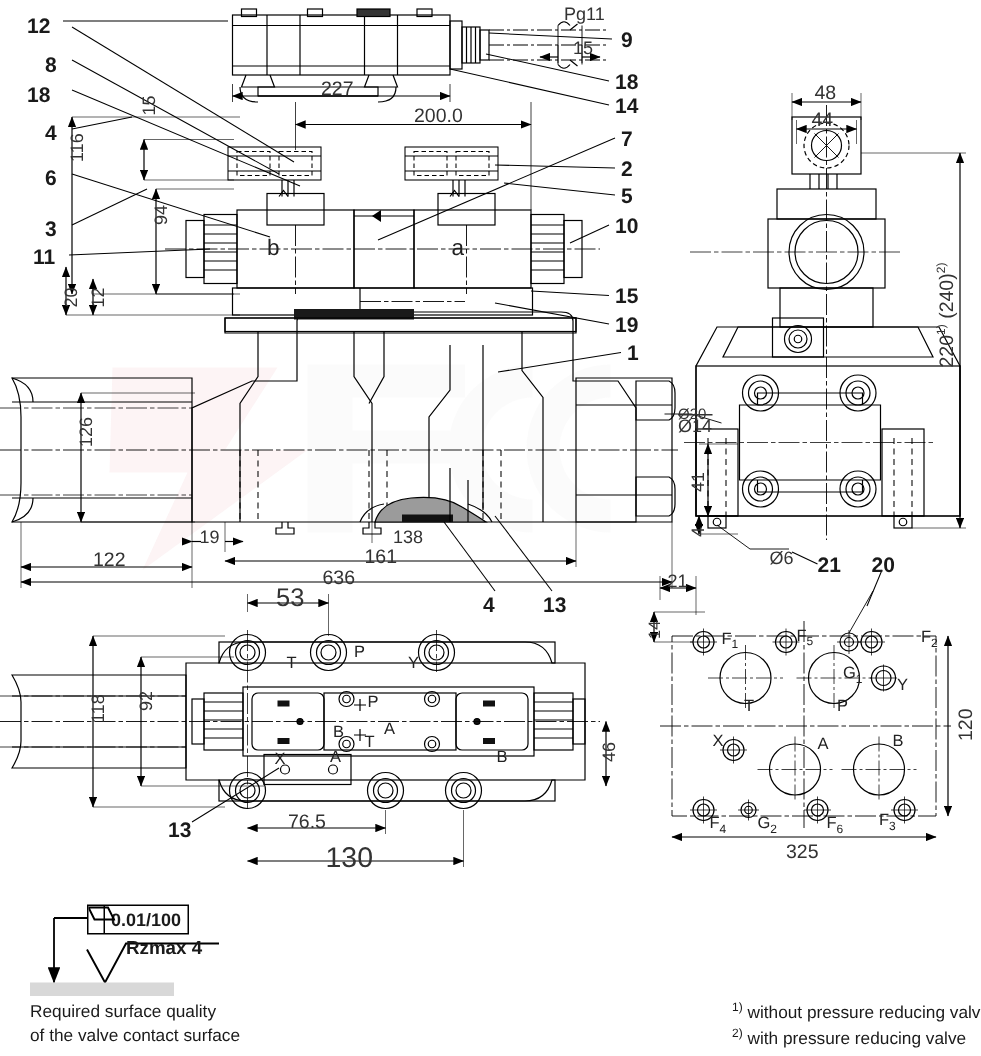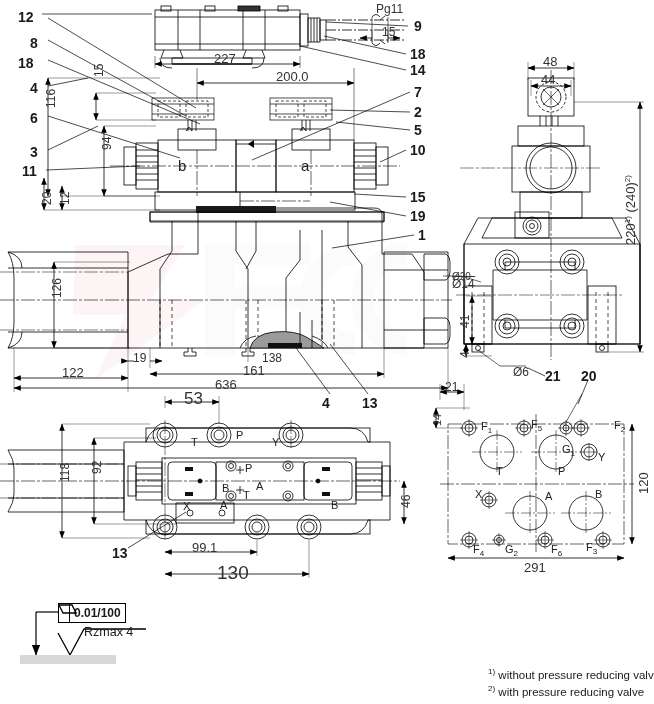--- a/index.html
+++ b/index.html
@@ -17,21 +17,21 @@
   .dimv{position:absolute;font-size:11px;line-height:1;color:#333;
         transform-origin:0 0;transform:rotate(-90deg);}
   .prt{position:absolute;font-size:11px;line-height:1;color:#222;}
   .note{position:absolute;font-size:11.5px;line-height:1.35;color:#1a1a1a;}
   .sup{font-size:8px;vertical-align:super;}
   .gdt{position:absolute;border:1.4px solid #000;display:flex;align-items:center;
        height:18px;background:#fff;}
   .gdt div{padding:0 4px;font-size:12px;font-weight:700;display:flex;align-items:center;height:100%;}
   .gdt .s{border-right:1.4px solid #000;padding:0 5px;}
   .surf{position:absolute;background:#d8d8d8;}
-  .rz{position:absolute;font-size:12.5px;font-weight:400;}
+  .rz{position:absolute;font-size:12.5px;font-weight:700;}
 </style>
 </head>
 <body>
 
 <div id="sheet">
 
   <svg class="wm" id="wm-logo" viewBox="0 0 360 190">
     <g opacity="0.55">
       <path d="M20 40 L130 40 L95 95 L150 95 L40 175 L70 110 L18 110 Z" fill="#f2c9ce"></path>
       <path d="M150 38 L255 38 L255 60 L180 60 L180 82 L245 82 L245 104 L180 104 L180 150 L150 150 Z" fill="#ededed"></path>
@@ -600,21 +600,21 @@
   <div class="dim" style="left:133px;top:352px;font-size:12px">19</div>
   <div class="dim" style="left:262px;top:352px;font-size:12px">138</div>
   <div class="dim" style="left:62px;top:366px;font-size:13px">122</div>
   <div class="dim" style="left:243px;top:364px;font-size:13px">161</div>
   <div class="dim" style="left:215px;top:378px;font-size:13px">636</div>
 
   <div class="dim" style="left:184px;top:390px;font-size:17px">53</div>
   <div class="dimv" style="left:59px;top:482px;font-size:12px">118</div>
   <div class="dimv" style="left:91px;top:474px;font-size:12px">92</div>
   <div class="dimv" style="left:400px;top:508px;font-size:12px">46</div>
-  <div class="dim" style="left:192px;top:541px;font-size:13px">99.1</div>
+  <div class="dim" style="left:192px;top:541px;font-size:13px">76.5</div>
   <div class="dim" style="left:217px;top:563px;font-size:19px">130</div>
 
   <div class="prt" style="left:191px;top:437px">T</div>
   <div class="prt" style="left:236px;top:430px">P</div>
   <div class="prt" style="left:272px;top:437px">Y</div>
   <div class="prt" style="left:245px;top:463px">P</div>
   <div class="prt" style="left:222px;top:483px">B</div>
   <div class="prt" style="left:256px;top:481px">A</div>
   <div class="prt" style="left:243px;top:490px">T</div>
   <div class="prt" style="left:183px;top:501px">X</div>
@@ -629,21 +629,21 @@
   </div>
   <div class="dim" style="left:452px;top:272px;font-size:10px">Ø20</div>
   <div class="dim" style="left:452px;top:276px;font-size:12px;border-top:1px solid #333;padding-top:1px">Ø14</div>
   <div class="dimv" style="left:459px;top:328px;font-size:12px">41</div>
   <div class="dimv" style="left:459px;top:358px;font-size:12px">4</div>
   <div class="dim" style="left:513px;top:366px;font-size:12px">Ø6</div>
   <div class="dim" style="left:445px;top:381px;font-size:12px">21</div>
 
   <div class="dimv" style="left:432px;top:426px;font-size:11px">14</div>
   <div class="dimv" style="left:637px;top:494px;font-size:13px">120</div>
-  <div class="dim" style="left:524px;top:561px;font-size:13px">291</div>
+  <div class="dim" style="left:524px;top:561px;font-size:13px">325</div>
 
   <div class="prt" style="left:481px;top:421px"><span>F</span><sub style="font-size:8px">1</sub></div>
   <div class="prt" style="left:531px;top:419px"><span>F</span><sub style="font-size:8px">5</sub></div>
   <div class="prt" style="left:562px;top:444px"><span>G</span><sub style="font-size:8px">1</sub></div>
   <div class="prt" style="left:614px;top:420px"><span>F</span><sub style="font-size:8px">2</sub></div>
   <div class="prt" style="left:496px;top:466px">T</div>
   <div class="prt" style="left:558px;top:466px">P</div>
   <div class="prt" style="left:598px;top:452px">Y</div>
   <div class="prt" style="left:475px;top:489px">X</div>
   <div class="prt" style="left:545px;top:491px">A</div>
@@ -657,20 +657,24 @@
     <div class="s">
       <svg width="18" height="10" viewBox="0 0 18 10">
           <polygon points="4,9 17,9 13,1 0,1" fill="none" stroke="#000" stroke-width="1.3"></polygon>
         </svg>
     </div>
     <div>0.01/100</div>
   </div>
   <div class="rz" style="left:84px;top:625px">Rzmax 4</div>
   <div class="surf" style="left:20px;top:655px;width:96px;height:9px"></div>
   <div class="surf" style="left:116px;top:655px;width:0px;height:9px"></div>
+  <div class="note" style="left:20px;top:668px">
+    <div>Required surface quality</div>
+    <div>of the valve contact surface</div>
+  </div>
 
   <div class="note" style="left:488px;top:667px;white-space:nowrap">
     <span class="sup">1)</span>
     <span>without pressure reducing valve</span>
   </div>
   <div class="note" style="left:488px;top:684px;white-space:nowrap">
     <span class="sup">2)</span>
     <span>with pressure reducing valve</span>
   </div>
 

